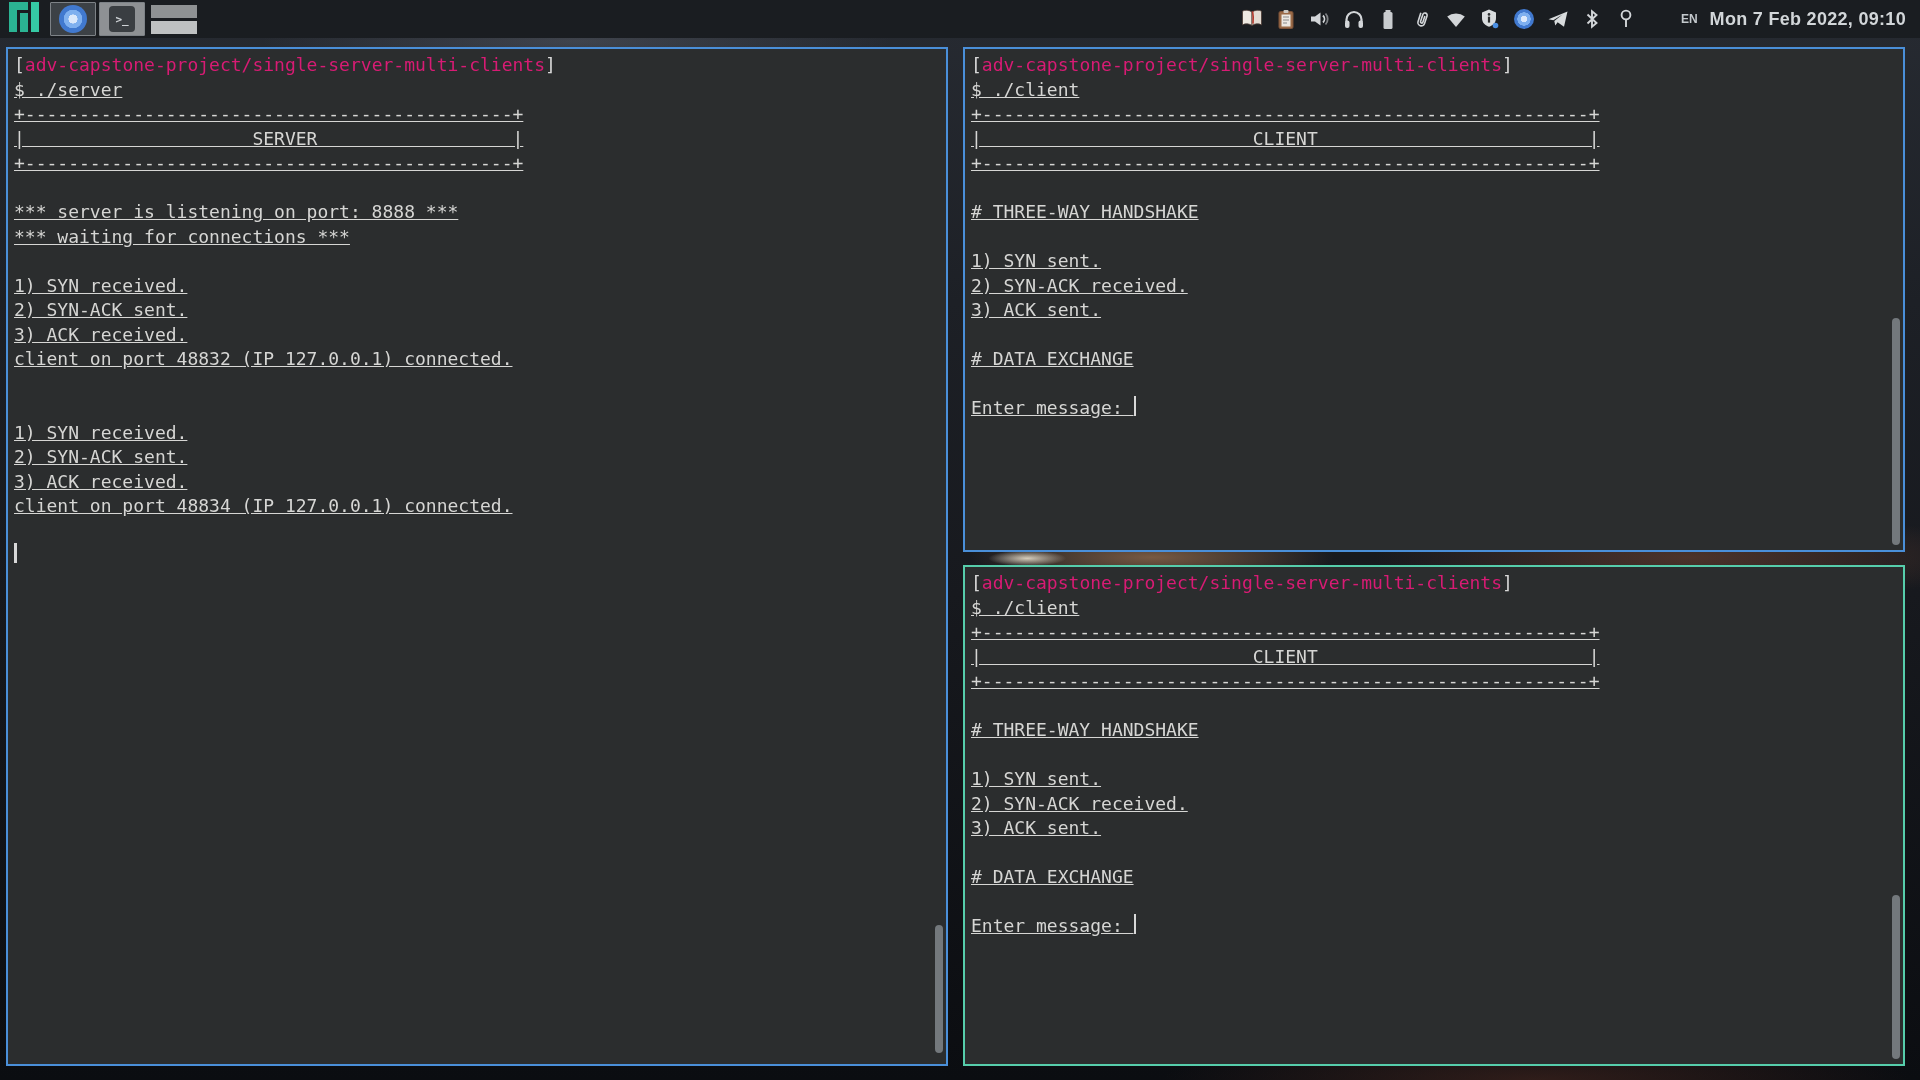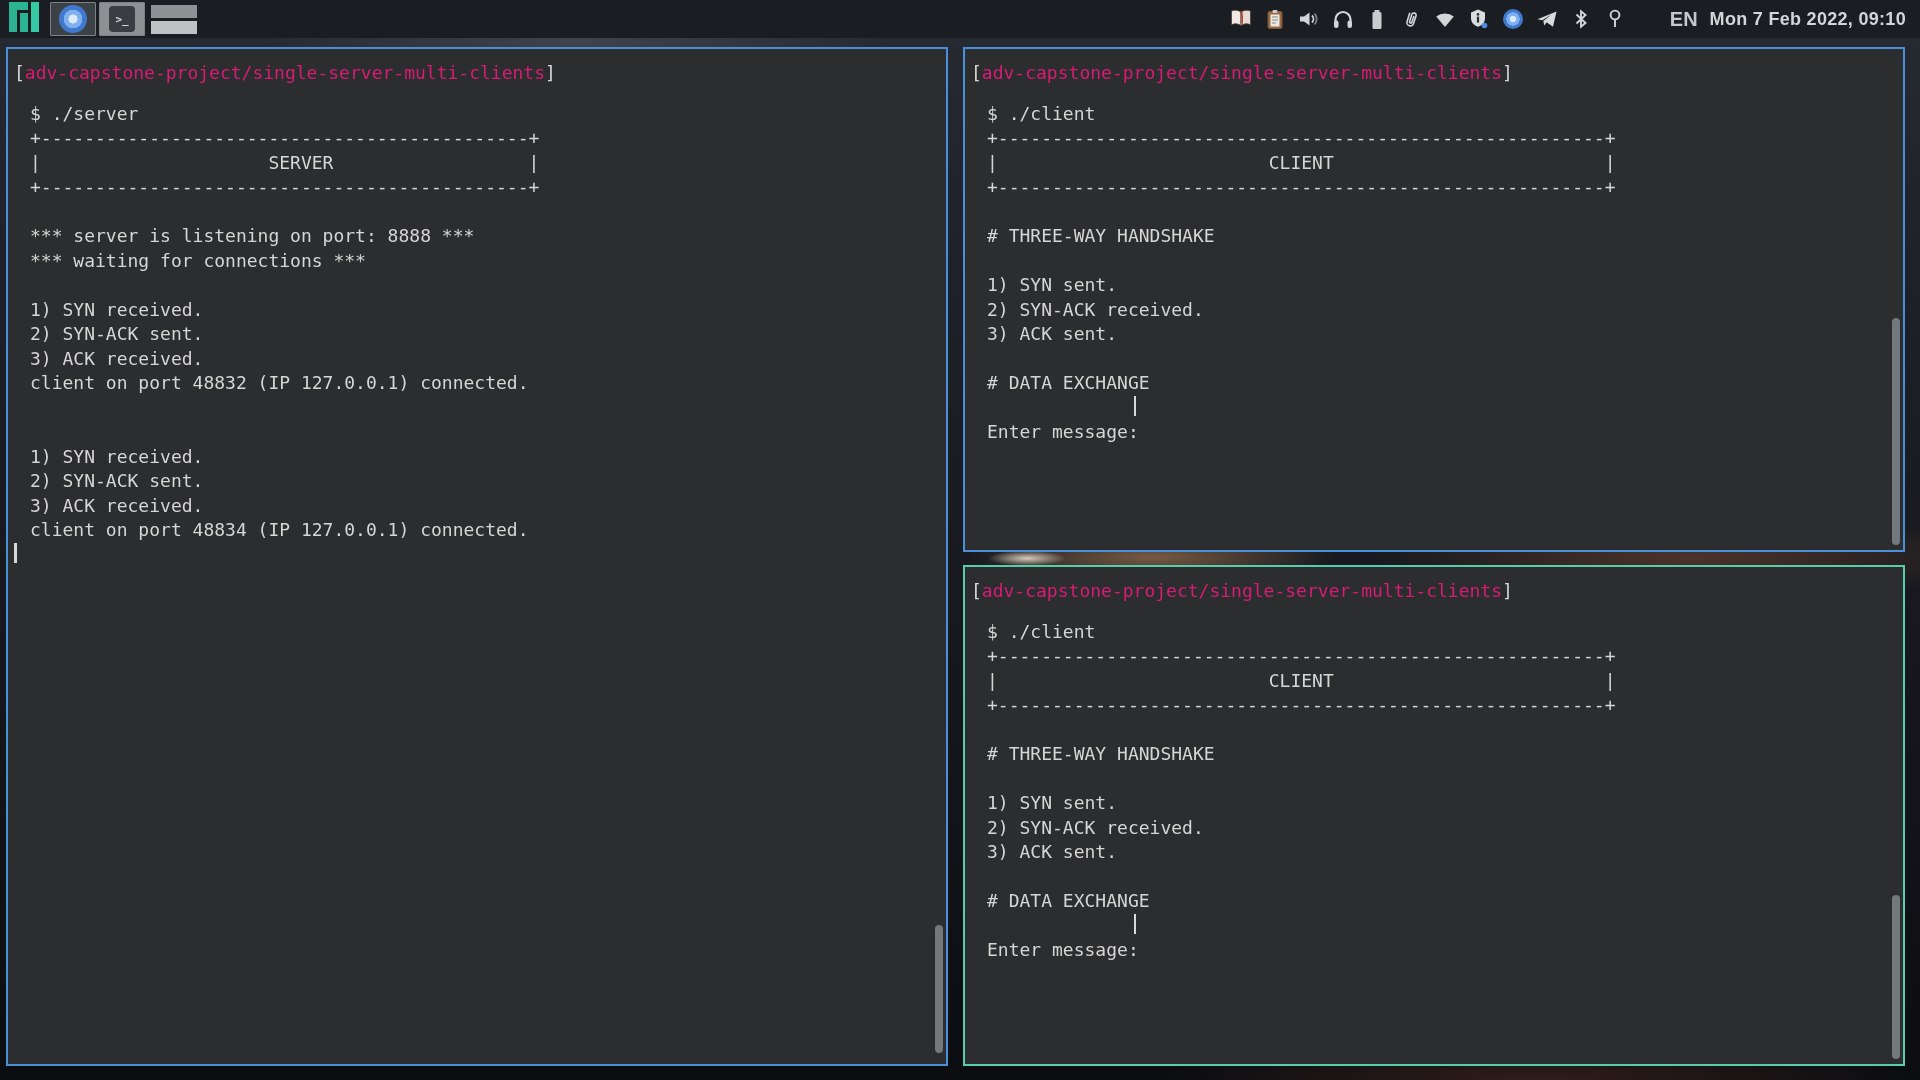--- a/index.html
+++ b/index.html
@@ -38,34 +38,34 @@
     font-family:"DejaVu Sans Mono", monospace; font-size:11px; font-weight:bold;
     display:flex; align-items:center; justify-content:center;
   }
   .terminal-tile { background:#8e9194; }
   .chromium-circle { width:28px; height:28px; border-radius:50%;
     background:radial-gradient(circle at 50% 50%, #dce9fb 0 22%, #7fb0ef 24% 46%, #4179cf 48% 100%); }
   .chromium-circle.small { width:20px; height:20px; }
   .panel-spacer { flex:1; }
   .panel-right { display:flex; align-items:center; gap:12px; padding-right:14px; height:100%; }
   .tray-icon { display:flex; align-items:center; justify-content:center; width:22px; height:24px; }
-  .lang-label { font-size:20px; font-weight:700; color:#c3c8cc; margin-left:16px;padding-left:16px; }
+  .lang-label { font-size:12px; font-weight:700; color:#c3c8cc; margin-left:16px;padding-left:16px; }
   .clock-label { font-size:18px; font-weight:700; color:#d2d6d9; letter-spacing:0.3px; }
 
   
   .term {
     position:absolute; z-index:2; background:#2b2d2e; border:2px solid #4a8fd9;
     font-family:"DejaVu Sans Mono", monospace; font-size:18px; line-height:24.5px; color:#d6d6d4;
   }
   .term.unfocused { border-color:#56cdab; }
-  .term-inner { position:absolute; inset:0; padding:12px 6px; overflow:hidden; }
+  .term-inner { position:absolute; inset:0; padding:4px 6px; overflow:hidden; }
   .pathline { white-space:pre; }
   .bracket { color:#d8d8d8; }
   .repo { color:#d81b74; }
-  .term-lines { font:inherit; color:inherit; white-space:pre; margin:16px; }
+  .term-lines { font:inherit; color:inherit; white-space:pre; margin:0;text-decoration:underline; }
   .cursor-beam { position:absolute; width:2.5px; height:20px; background:#d8d8d8; }
   .scroll-thumb { position:absolute; right:3px; width:8px; border-radius:4px; background:#73787c; }
 
   #term-server        { left:6px;   top:47px;  width:942px; height:1019px; }
   #term-client-top    { left:963px; top:47px;  width:942px; height:505px;  }
   #term-client-bottom { left:963px; top:565px; width:942px; height:501px;  }
 
   #cursor-server        { left:6px;  top:494px; }
   #cursor-client-top    { left:calc(6px + 15ch); top:347px; }
   #cursor-client-bottom { left:calc(6px + 15ch); top:347px; }

